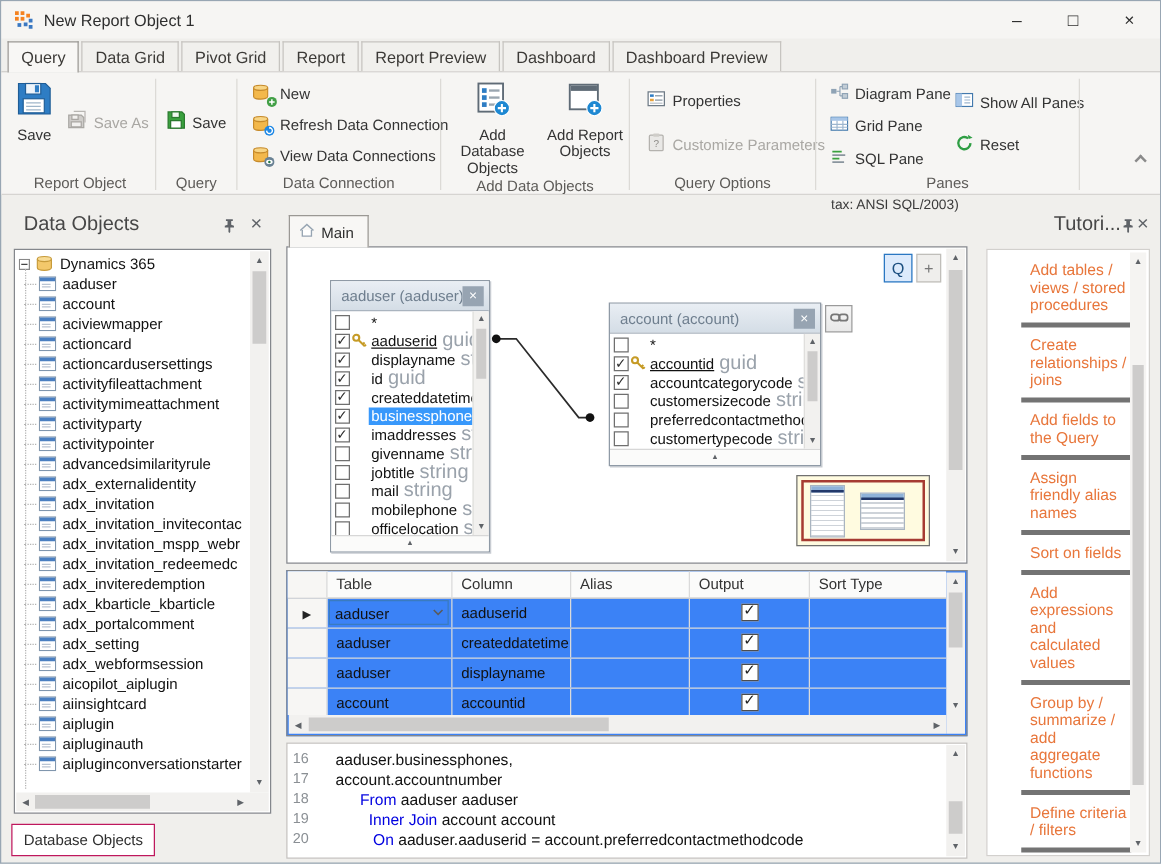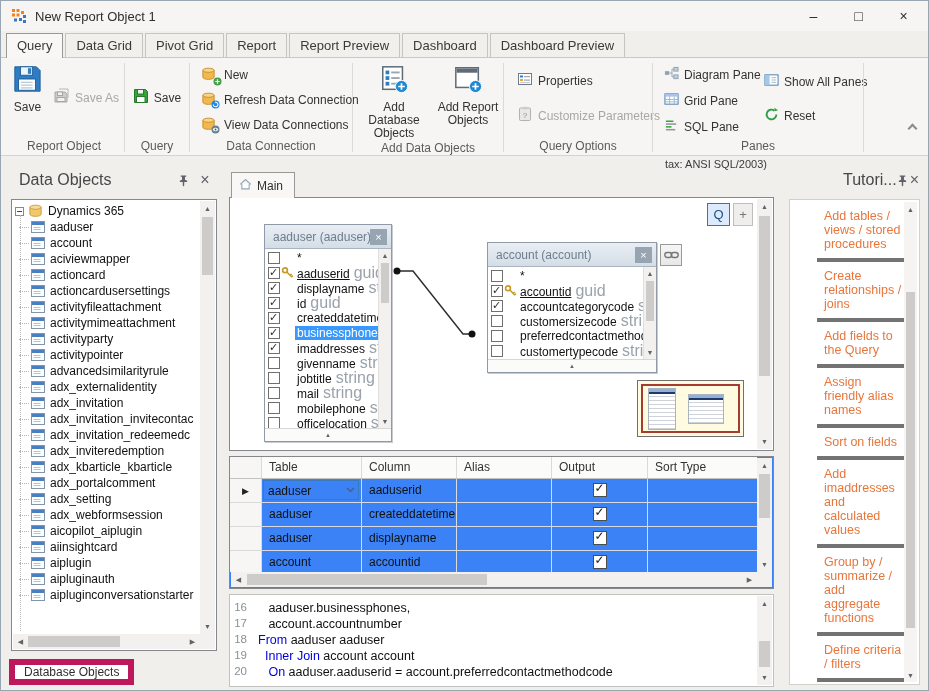--- a/index.html
+++ b/index.html
@@ -56,21 +56,21 @@
   .sth { position:absolute; background:#cdcccb; }
   #tree-sbv { right:1px; top:1px; width:15px; bottom:16px; }
   #tree-sbv .sth { left:2px; right:2px; top:16px; height:58px; }
   #tree-sbv .dn { position:absolute; bottom:0; }
   #tree-sbh { left:1px; bottom:1px; height:15px; right:16px; display:flex; }
   #tree-sbh .sth { top:2px; bottom:2px; left:15px; width:92px; }
   #tree-sbh .rt { position:absolute; right:0; }
   .sbcorner { position:absolute; right:1px; bottom:1px; width:15px; height:15px; background:#f2f1ef; }
   #lefttabs { position:absolute; left:0; top:496px; display:flex; }
   .ptab { height:26px; padding:0 9px; font-size:12px; color:#2f2f2f; display:flex; align-items:center; white-space:nowrap; }
-  .ptab.active { background:#fff; border:6px solid #be185d; }
+  .ptab.active { background:#fff; border:1px solid #be185d; }
   .ptab.inactive { background:#edecea; border:1px solid #c6c4c0; border-left:none; }
 
   
   #syntaxnote { position:absolute; left:540px; top:157px; width:226px; font-size:11px; color:#3a3a3a; text-align:right; white-space:nowrap; overflow:hidden; }
   #maintab { position:absolute; left:230px; top:171px; width:64px; height:26px; background:#f8f7f5; border:1px solid #9a9894; border-bottom:none; z-index:3; display:flex; align-items:center; gap:5px; padding-left:7px; font-size:12px; color:#2f2f2f; }
 
   #diagram { position:absolute; left:228px; top:196px; width:545px; height:254px; background:#fff; border:1px solid #84878c; }
   #conn { position:absolute; left:0; top:0; }
   .card { position:absolute; background:#fff; border:1px solid #8f9aa6; box-shadow:1px 1px 0 #c8ccd2; }
   .chead { height:24px; background:linear-gradient(#e9eef4,#d4dde6); border-bottom:1px solid #aab4bf; display:flex; align-items:center; padding:0 4px 0 8px; }
@@ -125,21 +125,21 @@
   #grid-sbh { left:1px; bottom:1px; height:15px; right:16px; display:flex; }
   #grid-sbh .sth { top:2px; bottom:2px; left:16px; width:240px; }
   #grid-sbh .rt { position:absolute; right:0; }
 
   
   #sqlpane { position:absolute; left:228px; top:593px; width:545px; height:93px; background:#fff; border:1px solid #c3c1be; }
   #sqllines { position:absolute; left:2px; top:6px; right:17px; }
   .sline { display:flex; height:16px; font-size:12.5px; color:#111; }
   .snum { width:26px; text-align:right; color:#8a8f94; padding-right:11px; font-size:11.5px; flex:none; }
   .stxt { white-space:pre; }
-  .kw { color:#0000e0; }
+  .kw { color:#0000e0;margin-left:30px; }
   #sql-sbv { right:1px; top:1px; width:15px; bottom:1px; }
   #sql-sbv .sth { left:2px; right:2px; bottom:18px; height:26px; }
   #sql-sbv .dn { position:absolute; bottom:0; }
 
   
   #rightpanel { position:absolute; left:786px; top:162px; width:135px; height:526px; }
   #rightpanel .panel-h { padding:0 6px 0 8px;margin-left:48px; }
   #tutbox { position:absolute; left:2px; top:36px; width:131px; height:486px; background:#fff; border:1px solid #d2d0cd; overflow:hidden; }
   #tutlinks { position:absolute; left:27px; top:2px; width:88px; }
   .titem { border-bottom:4px solid #737373; padding:7px 0 7px 7px; }
@@ -624,20 +624,32 @@
             <div class="trow">
               <span class="tstub"></span>
               <span class="tico">
                 <svg width="14" height="12" viewBox="0 0 14 12">
                   <rect x="0.5" y="0.5" width="13" height="11" fill="#fff" stroke="#8096ad"></rect>
                   <rect x="1" y="1" width="12" height="3" fill="#4a7fc1"></rect>
                   <rect x="2.5" y="6" width="7" height="1" fill="#b9c4d2"></rect>
                   <rect x="2.5" y="8" width="7" height="1" fill="#b9c4d2"></rect>
                 </svg>
               </span>
+              <span class="tlb">adx_invitation_mspp_webr</span>
+            </div>
+            <div class="trow">
+              <span class="tstub"></span>
+              <span class="tico">
+                <svg width="14" height="12" viewBox="0 0 14 12">
+                  <rect x="0.5" y="0.5" width="13" height="11" fill="#fff" stroke="#8096ad"></rect>
+                  <rect x="1" y="1" width="12" height="3" fill="#4a7fc1"></rect>
+                  <rect x="2.5" y="6" width="7" height="1" fill="#b9c4d2"></rect>
+                  <rect x="2.5" y="8" width="7" height="1" fill="#b9c4d2"></rect>
+                </svg>
+              </span>
               <span class="tlb">adx_invitation_redeemedc</span>
             </div>
             <div class="trow">
               <span class="tstub"></span>
               <span class="tico">
                 <svg width="14" height="12" viewBox="0 0 14 12">
                   <rect x="0.5" y="0.5" width="13" height="11" fill="#fff" stroke="#8096ad"></rect>
                   <rect x="1" y="1" width="12" height="3" fill="#4a7fc1"></rect>
                   <rect x="2.5" y="6" width="7" height="1" fill="#b9c4d2"></rect>
                   <rect x="2.5" y="8" width="7" height="1" fill="#b9c4d2"></rect>
@@ -1135,21 +1147,21 @@
           <div class="titem">
             <span>Add fields to the Query</span>
           </div>
           <div class="titem">
             <span>Assign friendly alias names</span>
           </div>
           <div class="titem">
             <span>Sort on fields</span>
           </div>
           <div class="titem">
-            <span>Add imaddresses and calculated values</span>
+            <span>Add expressions and calculated values</span>
           </div>
           <div class="titem">
             <span>Group by / summarize / add aggregate functions</span>
           </div>
           <div class="titem">
             <span>Define criteria / filters</span>
           </div>
         </div>
       <div class="sb" id="tut-sbv">
         <div class="sar">▲</div>

